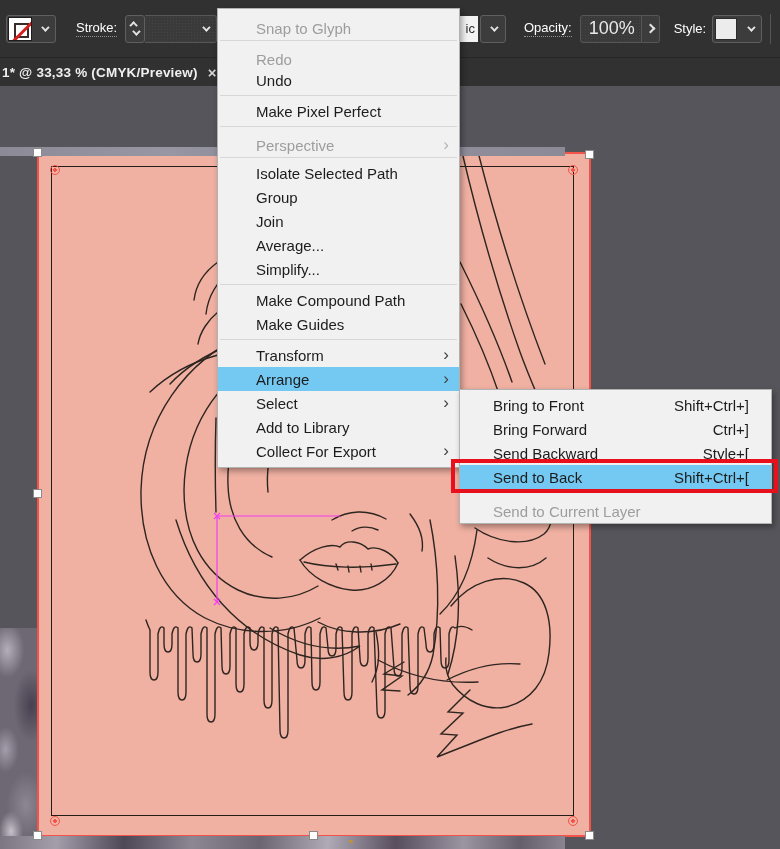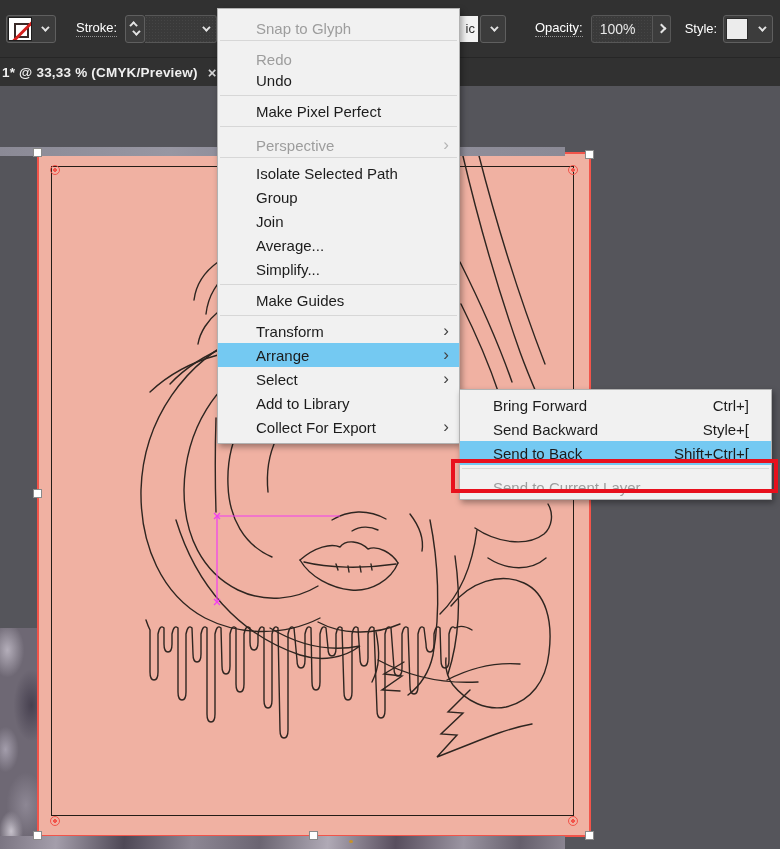--- a/index.html
+++ b/index.html
@@ -39,21 +39,21 @@
   .swatch-none{position:relative;width:24px;height:24px;background:#fff;margin:1px;overflow:hidden;border:1px solid #1d1d1d;}
   .swatch-none::before{content:"";position:absolute;left:5px;top:5px;width:11px;height:11px;border:2px solid #3a2a28;}
   .swatch-none::after{content:"";position:absolute;left:-6px;top:10px;width:44px;height:3px;background:#d5201e;
     transform:rotate(-45deg);}
   .stepper{display:flex;flex-direction:column;justify-content:center;gap:3px;width:20px;align-items:center;height:28px;
     background:#3c3c3c;border:1px solid #5f5f5f;border-radius:3px;}
   .dropfield{width:72px;height:28px;background:#3a3a3a;border:1px solid #575757;border-left:none;
     border-radius:0 3px 3px 0;display:flex;align-items:center;justify-content:flex-end;
     background-image:radial-gradient(#454545 .8px,transparent .9px);background-size:3px 3px;}
   .opacity-field{width:62px;height:28px;background:#3a3a3a;border:1px solid #575757;color:#e8e8e8;
-    font-size:14px;display:flex;align-items:center;padding-left:8px;border-radius:3px 0 0 3px;
+    font-size:18px;display:flex;align-items:center;padding-left:8px;border-radius:3px 0 0 3px;
     background-image:radial-gradient(#454545 .8px,transparent .9px);background-size:3px 3px;}
   .opacity-step{width:18px;height:28px;background:#3c3c3c;border:1px solid #575757;border-left:none;
     border-radius:0 3px 3px 0;display:flex;align-items:center;justify-content:center;}
   .style-swatch{width:22px;height:22px;background:#ececec;margin:2px;border:1px solid #2a2a2a;}
   .basic-frag{width:32px;height:26px;background:#f2f2f2;color:#2b2b2b;font-size:13px;display:flex;
     align-items:center;justify-content:flex-end;padding-right:3px;border-radius:2px 0 0 2px;}
   .vsep{width:1px;height:30px;background:#555;margin:0 8px;}
 
   
   .artboard{position:absolute;left:37px;top:152px;width:554px;height:685px;background:var(--artboard-pink);
@@ -121,21 +121,21 @@
       <span class="chev-btn">
           <span class="chev dn"></span>
         </span>
     </div>
 
     <div style="position:absolute;left:446px;display:flex;align-items:center;">
       <span class="basic-frag">ic</span>
       <div class="tb-group" style="margin-left:2px;width:26px;justify-content:center;">
         <span class="chev dn"></span>
       </div>
-      <span class="tb-label" style="margin-left:29px;">Opacity:</span>
+      <span class="tb-label" style="margin-left:18px;">Opacity:</span>
       <div class="opacity-field" style="margin-left:8px;">100%</div>
       <div class="opacity-step">
         <span class="chev rt" style="border-color:#e3e3e3;"></span>
       </div>
       <span class="tb-label plain" style="margin-left:14px;">Style:</span>
       <div class="tb-group" style="margin-left:6px;">
         <span class="style-swatch"></span>
         <span class="chev-btn">
             <span class="chev dn"></span>
           </span>
@@ -266,20 +266,23 @@
         <span class="mi-label">Join</span>
       </div>
       <div class="menu-item">
         <span class="mi-label">Average...</span>
       </div>
       <div class="menu-item">
         <span class="mi-label">Simplify...</span>
       </div>
       <div class="menu-sep"></div>
       <div class="menu-item">
+        <span class="mi-label">Make Compound Path</span>
+      </div>
+      <div class="menu-item">
         <span class="mi-label">Make Guides</span>
       </div>
       <div class="menu-sep"></div>
       <div class="menu-item">
         <span class="mi-label">Transform</span>
         <span class="mi-arrow">›</span>
       </div>
       <div class="menu-item highlighted">
         <span class="mi-label">Arrange</span>
         <span class="mi-arrow">›</span>
@@ -290,20 +293,24 @@
       </div>
       <div class="menu-item">
         <span class="mi-label">Add to Library</span>
       </div>
       <div class="menu-item">
         <span class="mi-label">Collect For Export</span>
         <span class="mi-arrow">›</span>
       </div>
     </div>
   <div class="menu sub">
+      <div class="menu-item">
+        <span class="mi-label">Bring to Front</span>
+        <span class="mi-shortcut">Shift+Ctrl+]</span>
+      </div>
       <div class="menu-item">
         <span class="mi-label">Bring Forward</span>
         <span class="mi-shortcut">Ctrl+]</span>
       </div>
       <div class="menu-item">
         <span class="mi-label">Send Backward</span>
         <span class="mi-shortcut">Style+[</span>
       </div>
       <div class="menu-item highlighted">
         <span class="mi-label">Send to Back</span>

